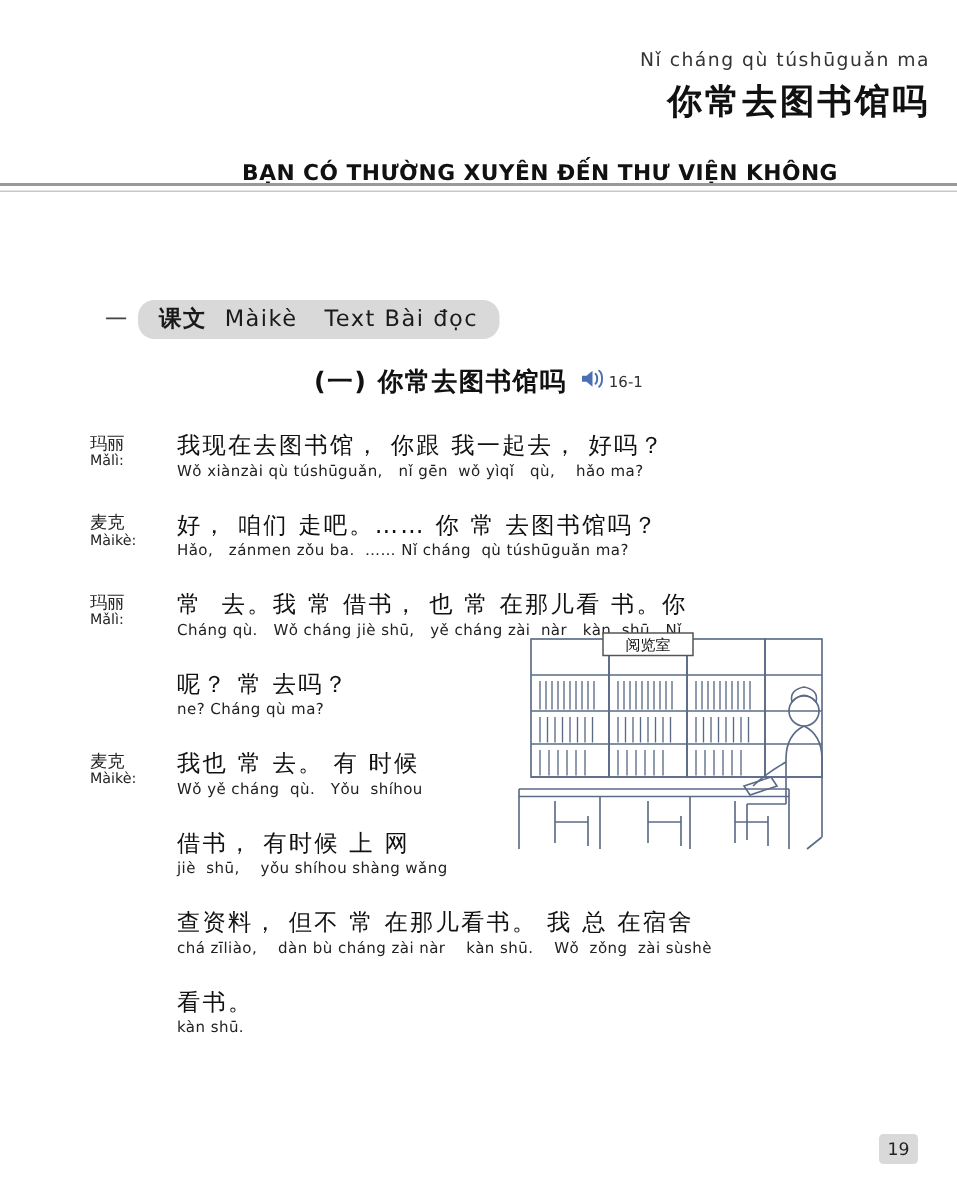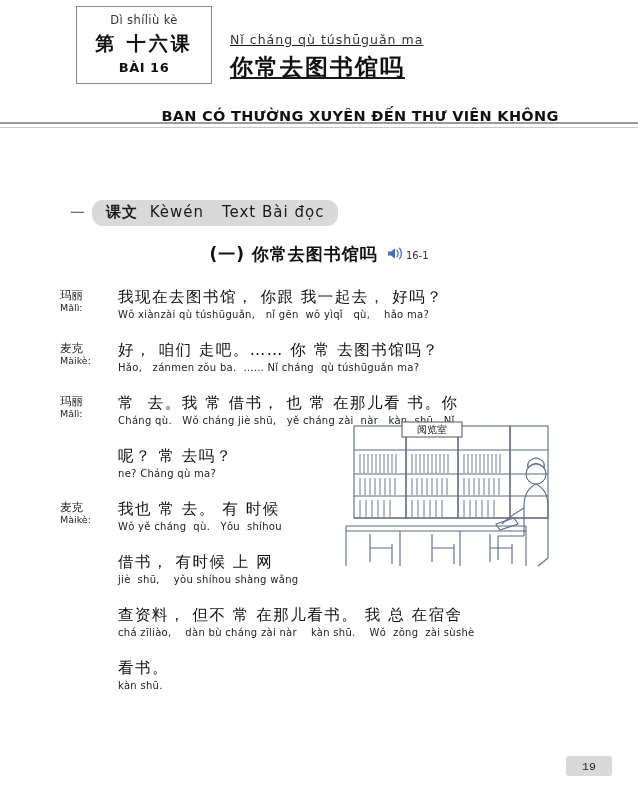--- a/index.html
+++ b/index.html
@@ -43,22 +43,21 @@
     font-size:13px;
     font-weight:bold;
     letter-spacing:.5px;
     margin-top:3px;
     color:#111;
   }
   .title-block{
     position:absolute;
     left:230px; top:32px;
     width:390px;
-    text-align:left;
-    text-decoration:underline;
+    text-align:right;
   }
   .title-pinyin{
     font-size:12.5px;
     letter-spacing:1px;
     color:#333;
   }
   .title-cn{
     font-size:23px;
     font-weight:bold;
     letter-spacing:2px;
@@ -182,58 +181,52 @@
   .illus{
     position:absolute;
     left:340px; top:416px;
     width:250px; height:165px;
   }
 
   
   .pagenum{
     position:absolute;
     right:26px; bottom:22px;
-    width:46px;height:20px;
+    width:26px;height:20px;
     background:#d9d9d9;
     border-radius:3px;
     font-size:11.5px;
     color:#222;
     display:flex;
     align-items:center;
     justify-content:center;
-    font-family:Liberation Mono, monospace;
   }
 </style>
 </head>
 <body>
 
 <div class="header">
 
-  <div class="lesson-box">
-    <div class="lesson-pinyin">Dì shíliù kè</div>
-    <div class="lesson-cn">第 十六课</div>
-    <div class="lesson-vn">BÀI 16</div>
-  </div>
 
   <div class="title-block">
     <div class="title-pinyin">Nǐ cháng qù  túshūguǎn  ma</div>
     <div class="title-cn">你常去图书馆吗</div>
   </div>
 
   <div class="title-vn">BẠN CÓ THƯỜNG XUYÊN ĐẾN THƯ VIỆN KHÔNG</div>
 
   <div class="header-rule"></div>
   <div class="header-rule2"></div>
 </div>
 
 <div class="section">
   <span class="sec-num">一</span>
   <span class="sec-pill">
     <span class="lbl-cn">课文</span>
-    <span class="lbl-py">Kèwén</span>
+    <span class="lbl-py">Màikè</span>
     <span class="lbl-en">Text</span>
     <span class="lbl-vn">Bài đọc</span>
   </span>
 </div>
 
 <div class="subtitle">
   <span>(一) 你常去图书馆吗</span><span class="audio-icon"><svg width="17" height="15" viewBox="0 0 17 15">
         <path d="M2 5.5h3l4-3.3v10.6l-4-3.3H2z" fill="#4a6fb5"></path>
         <path d="M11 4.2c1.5 1 1.5 5.6 0 6.6" stroke="#4a6fb5" stroke-width="1.3" fill="none" stroke-linecap="round"></path>
         <path d="M13.4 2.2c2.6 1.8 2.6 8.8 0 10.6" stroke="#4a6fb5" stroke-width="1.3" fill="none" stroke-linecap="round"></path>

